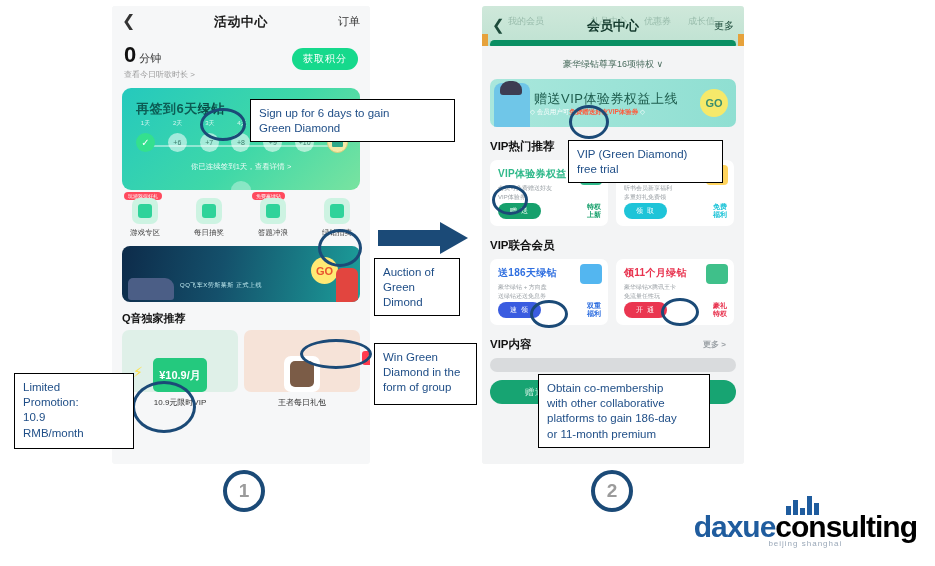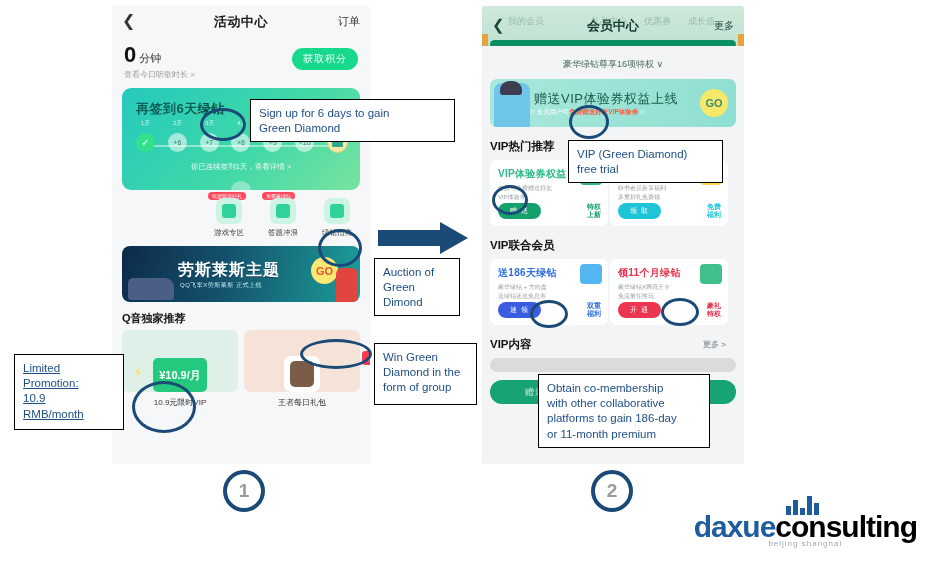--- a/index.html
+++ b/index.html
@@ -47,21 +47,21 @@
   .node.done{background:#34e08e;color:#fff;font-size:10px;}
   .node.gift{background:#f5e9a8;border:1px solid #dccd7a;}
   .node .gi{width:11px;height:9px;background:#2fa98a;border-radius:1px;}
   .daylabels{position:absolute;left:14px;right:12px;top:31px;display:flex;justify-content:space-between;}
   .daylabels span{font-size:6px;color:rgba(255,255,255,.8);width:19px;text-align:center;}
   .signcard .sc-foot{position:absolute;left:0;right:0;top:74px;text-align:center;
      font-size:7.5px;color:rgba(255,255,255,.9);}
   .signcard .chev{position:absolute;left:50%;margin-left:-10px;bottom:-9px;width:20px;height:18px;
      border-radius:50%;background:rgba(255,255,255,.35);}
 
-  .iconrow{display:flex;justify-content:flex-end;margin:8px 6px 0 6px;position:relative;}
+  .iconrow{display:flex;justify-content:space-between;margin:8px 6px 0 6px;position:relative;}
   .iconcell{width:54px;text-align:center;position:relative;}
   .iconcell .ic{width:26px;height:26px;border-radius:7px;margin:0 auto;
      background:#cdf3e2;position:relative;}
   .iconcell .ic i{position:absolute;left:6px;top:6px;width:14px;height:14px;background:#2fd39a;border-radius:3px;}
   .iconcell .lb{font-size:7.5px;color:#444;margin-top:4px;}
   .iconcell .tag{position:absolute;left:50%;margin-left:-21px;top:-6px;background:#ff4a5e;color:#fff;
      font-size:5px;padding:1px 4px;border-radius:6px;white-space:nowrap;}
 
   .banner{margin:8px 10px 0 10px;height:56px;border-radius:8px;position:relative;overflow:hidden;
      background:linear-gradient(100deg,#0d2b4a 0%,#14506b 42%,#1c9e9a 100%);}
@@ -109,21 +109,21 @@
      position:relative;overflow:hidden;}
   .promo .mascot{position:absolute;left:4px;bottom:0;width:36px;height:44px;background:#6fc6e8;border-radius:8px 8px 0 0;}
   .promo .mascot .hair{position:absolute;left:6px;top:-2px;width:22px;height:14px;background:#3d3d52;border-radius:9px 9px 3px 3px;}
   .promo .ptitle{position:absolute;left:44px;top:11px;font-size:13px;font-weight:normal;color:#1d5c4d;letter-spacing:.5px;}
   .promo .psub{position:absolute;left:40px;top:29px;font-size:6.5px;color:#ffffff;}
   .promo .psub b{color:#ff5a3c;}
   .promo .go{position:absolute;right:8px;top:10px;width:28px;height:28px;border-radius:50%;
      background:#f6e96a;color:#3b8e6e;font-size:11px;font-weight:bold;display:flex;align-items:center;justify-content:center;}
 
   .s2-sec{margin:12px 8px 6px 8px;font-size:11.5px;font-weight:bold;color:#111;}
-  .cardrow{display:flex;gap:2px;margin:0 8px;overflow:hidden;}
+  .cardrow{display:flex;gap:8px;margin:0 8px;overflow:hidden;}
   .vcard{width:118px;flex:none;background:#fff;border-radius:7px;padding:7px 8px 8px 8px;
      position:relative;box-sizing:border-box;height:66px;}
   .vcard .vt{font-size:10px;font-weight:bold;letter-spacing:.3px;}
   .vcard .vd{font-size:6px;color:#9aa0a5;margin-top:3px;line-height:1.5;}
   .vcard .vbtn{position:absolute;left:8px;bottom:7px;font-size:7px;color:#fff;
      padding:3px 12px;border-radius:9px;letter-spacing:1px;}
   .vcard .vr{position:absolute;right:7px;bottom:6px;font-size:7px;line-height:1.25;text-align:center;font-weight:bold;}
   .vcard .vico{position:absolute;right:6px;top:5px;width:22px;height:20px;border-radius:4px;}
 
   .bbar{display:flex;gap:6px;margin:8px 8px 0 8px;}
@@ -200,37 +200,42 @@
 
   <div class="iconrow">
     <div class="iconcell">
       <div class="tag">玩游戏得好礼</div>
       <div class="ic">
           <i></i>
         </div>
       <div class="lb">游戏专区</div>
     </div>
     <div class="iconcell">
+      <div class="ic">
+          <i></i>
+        </div>
+      <div class="lb">每日抽奖</div>
+    </div>
+    <div class="iconcell">
       <div class="tag">免费赢绿钻</div>
       <div class="ic">
           <i></i>
         </div>
       <div class="lb">答题冲浪</div>
     </div>
     <div class="iconcell">
       <div class="ic">
           <i></i>
         </div>
       <div class="lb">绿钻拍卖</div>
     </div>
   </div>
 
   <div class="banner">
     <div class="car"></div>
-    <div class="bt">劳斯莱斯主题</div>
     <div class="bs">QQ飞车X劳斯莱斯 正式上线</div>
     <div class="go">GO</div>
     <div class="person"></div>
   </div>
   <div class="abs" style="left:250px;top:345px;z-index:12;">
     <div style="background:#ff3b4e;color:#ffe94f;font-size:7.5px;font-weight:bold;padding:2px 6px;border-radius:3px;white-space:nowrap;">组队赢绿钻</div>
   </div>
 
   <div class="s1-sec">Q音独家推荐</div>
 
@@ -361,21 +366,21 @@
 Green Diamond</div>
 
 <div class="callout" style="left:374px;top:258px;width:86px;height:58px;">Auction of
 Green
 Dimond</div>
 
 <div class="callout" style="left:374px;top:343px;width:103px;height:62px;">Win Green
 Diamond in the
 form of group</div>
 
-<div class="callout" style="left:14px;top:354px;width:110px;height:76px;text-decoration:underline;">Limited
+<div class="callout" style="left:14px;top:373px;width:120px;height:76px;">Limited
 Promotion:
 10.9
 RMB/month</div>
 
 <div class="callout" style="left:568px;top:140px;width:155px;height:43px;">VIP (Green Diamond)
 free trial</div>
 
 <div class="callout" style="left:538px;top:374px;width:172px;height:74px;">Obtain co-membership
 with other collaborative
 platforms to gain 186-day

